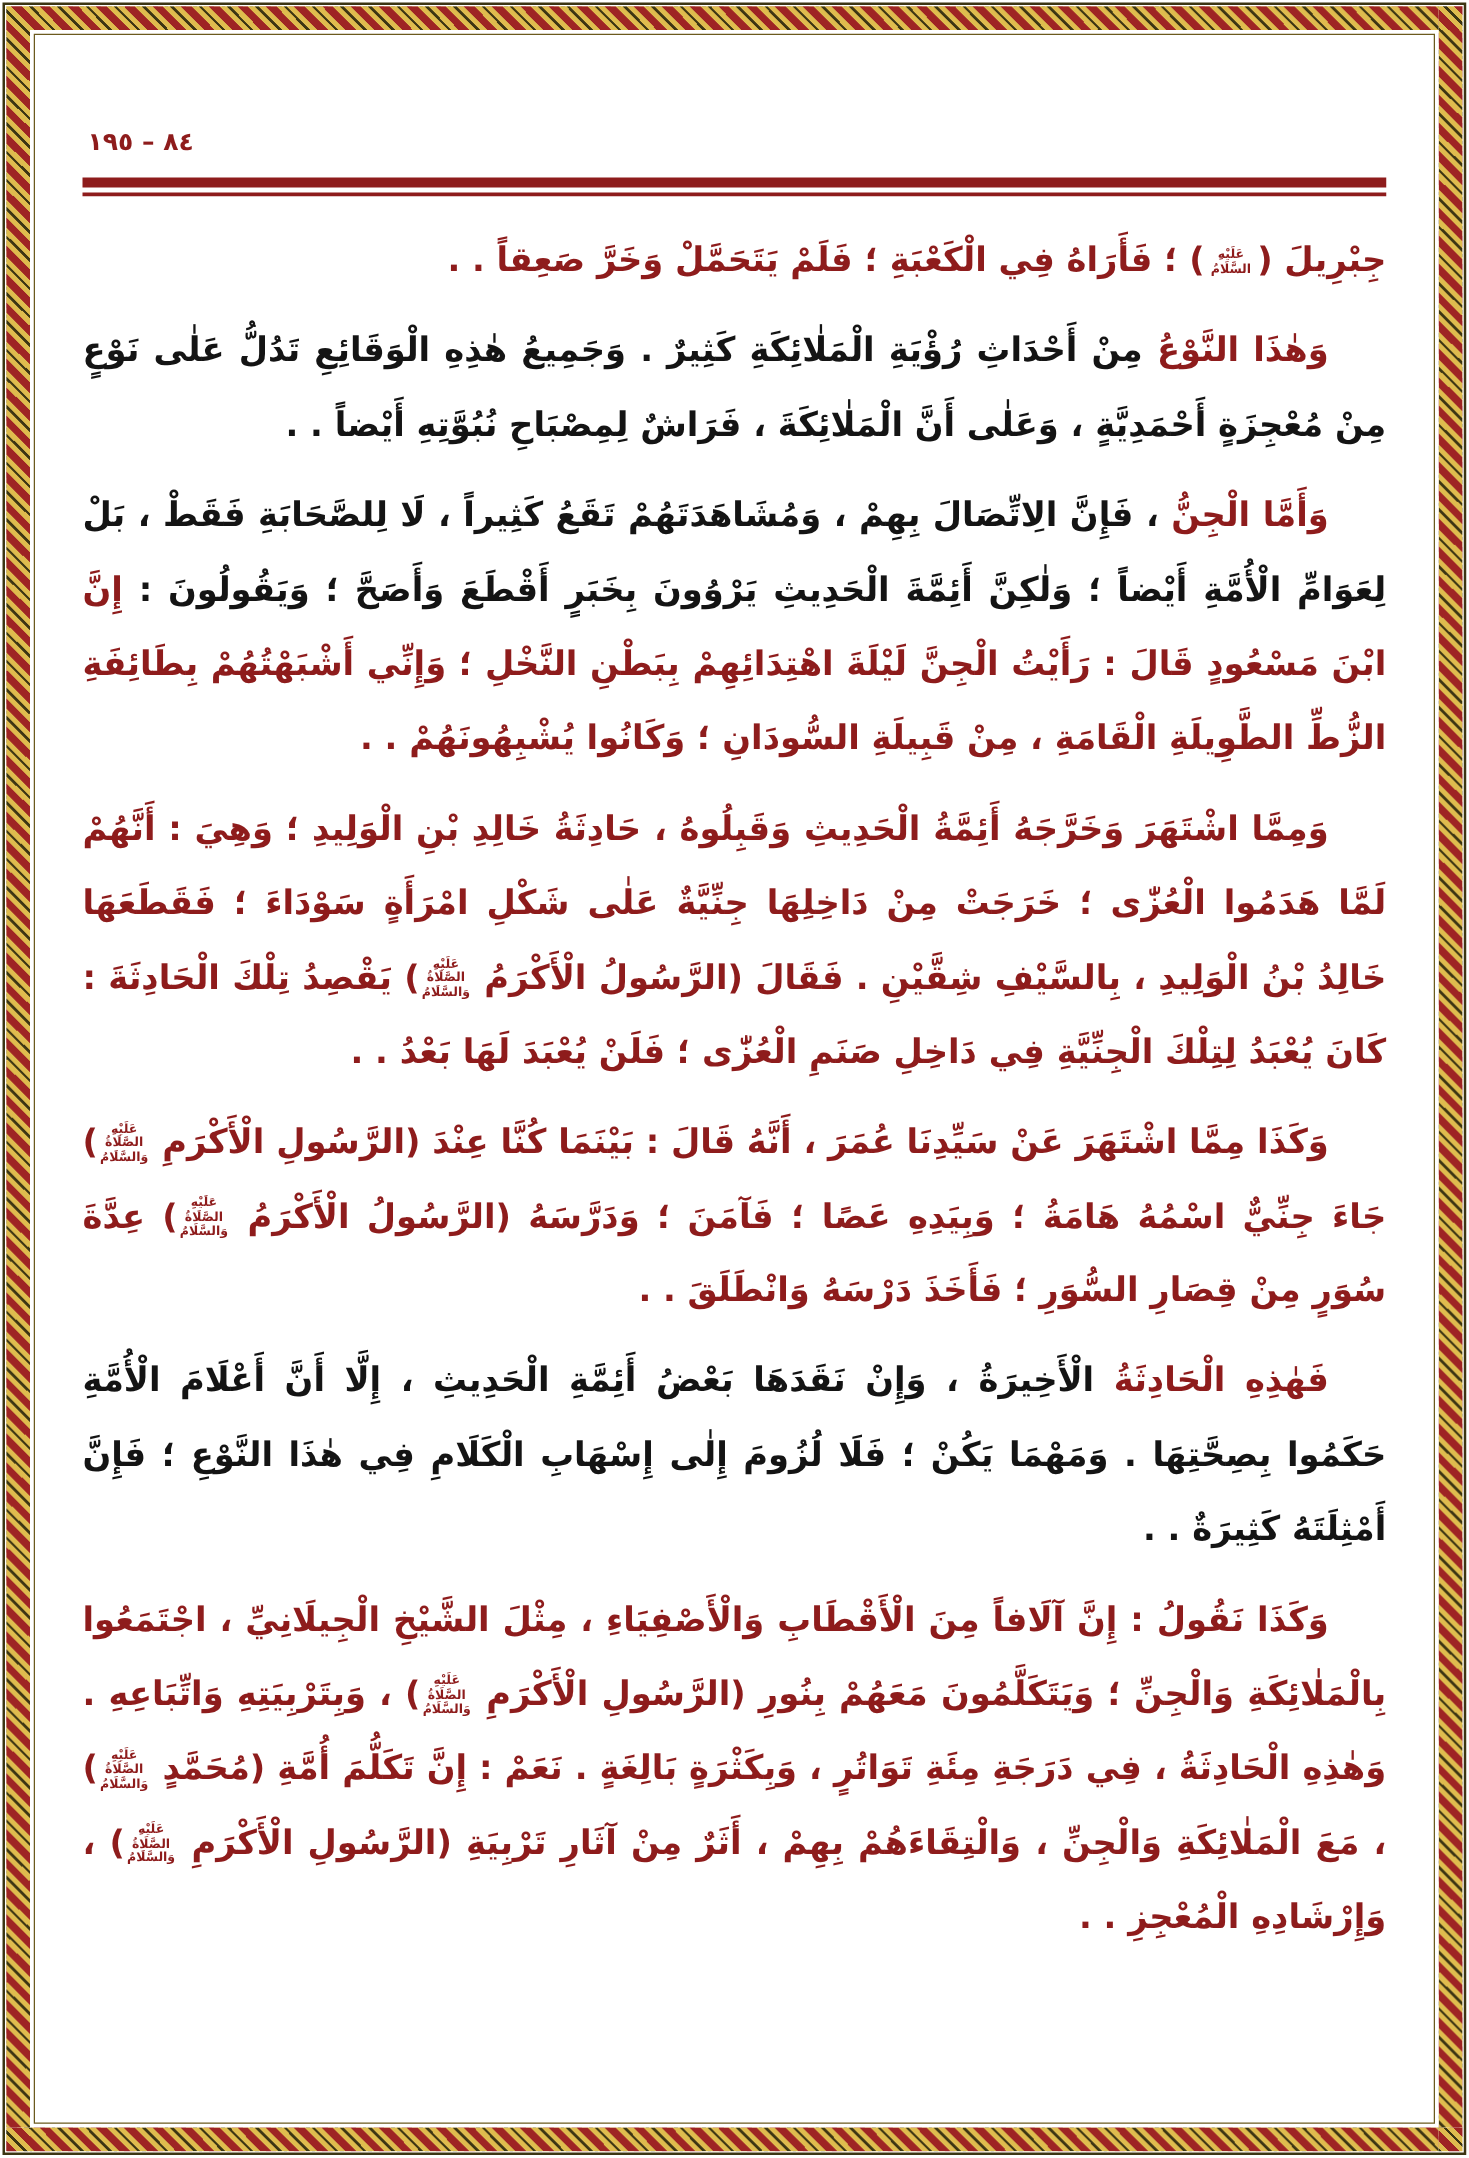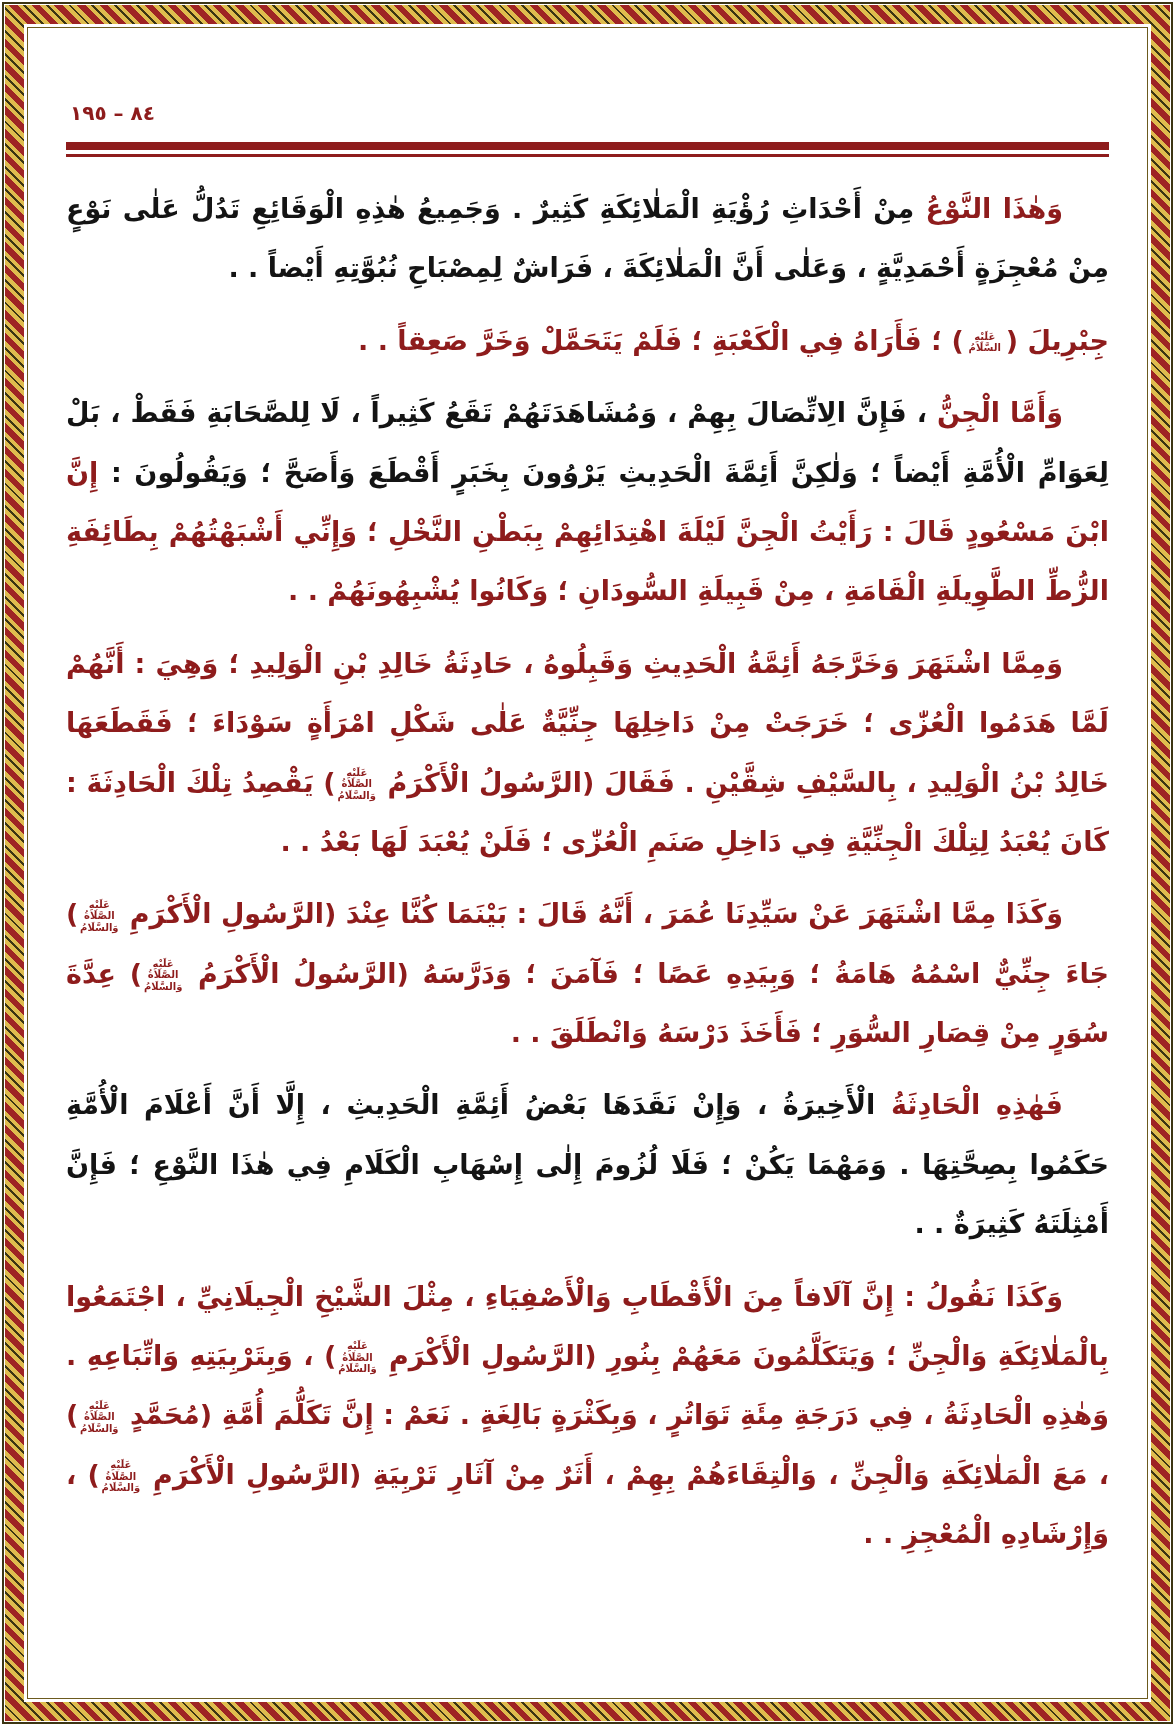--- a/index.html
+++ b/index.html
@@ -72,21 +72,21 @@
 
 <div class="content">
   <div class="header">
     <div class="pagenum">٨٤ – ١٩٥</div>
   </div>
   <div class="rules">
     <div class="rule-thick"></div>
     <div class="rule-thin"></div>
   </div>
   <div class="body-text">
+      <p class="para no-indent"><span class="seg-red">جِبْرِيلَ (</span><span class="seg-seal">عَلَيْهِ السَّلَامُ</span><span class="seg-red">) ؛ فَأَرَاهُ فِي الْكَعْبَةِ ؛ فَلَمْ يَتَحَمَّلْ وَخَرَّ صَعِقاً . .</span></p>
       <p class="para"><span class="seg-red">وَهٰذَا النَّوْعُ </span><span class="seg-black">مِنْ أَحْدَاثِ رُؤْيَةِ الْمَلٰائِكَةِ كَثِيرٌ . وَجَمِيعُ هٰذِهِ الْوَقَائِعِ تَدُلُّ عَلٰى نَوْعٍ مِنْ مُعْجِزَةٍ أَحْمَدِيَّةٍ ، وَعَلٰى أَنَّ الْمَلٰائِكَةَ ، فَرَاشٌ لِمِصْبَاحِ نُبُوَّتِهِ أَيْضاً . .</span></p>
-      <p class="para no-indent"><span class="seg-red">جِبْرِيلَ (</span><span class="seg-seal">عَلَيْهِ السَّلَامُ</span><span class="seg-red">) ؛ فَأَرَاهُ فِي الْكَعْبَةِ ؛ فَلَمْ يَتَحَمَّلْ وَخَرَّ صَعِقاً . .</span></p>
       <p class="para"><span class="seg-red">وَأَمَّا الْجِنُّ </span><span class="seg-black">، فَإِنَّ الِاتِّصَالَ بِهِمْ ، وَمُشَاهَدَتَهُمْ تَقَعُ كَثِيراً ، لَا لِلصَّحَابَةِ فَقَطْ ، بَلْ لِعَوَامِّ الْأُمَّةِ أَيْضاً ؛ وَلٰكِنَّ أَئِمَّةَ الْحَدِيثِ يَرْوُونَ بِخَبَرٍ أَقْطَعَ وَأَصَحَّ ؛ وَيَقُولُونَ : </span><span class="seg-red">إِنَّ ابْنَ مَسْعُودٍ قَالَ : رَأَيْتُ الْجِنَّ لَيْلَةَ اهْتِدَائِهِمْ بِبَطْنِ النَّخْلِ ؛ وَإِنِّي أَشْبَهْتُهُمْ بِطَائِفَةِ الزُّطِّ الطَّوِيلَةِ الْقَامَةِ ، مِنْ قَبِيلَةِ السُّودَانِ ؛ وَكَانُوا يُشْبِهُونَهُمْ . .</span></p>
       <p class="para"><span class="seg-red">وَمِمَّا اشْتَهَرَ وَخَرَّجَهُ أَئِمَّةُ الْحَدِيثِ وَقَبِلُوهُ ، حَادِثَةُ خَالِدِ بْنِ الْوَلِيدِ ؛ وَهِيَ : أَنَّهُمْ لَمَّا هَدَمُوا الْعُزّٰى ؛ خَرَجَتْ مِنْ دَاخِلِهَا جِنِّيَّةٌ عَلٰى شَكْلِ امْرَأَةٍ سَوْدَاءَ ؛ فَقَطَعَهَا خَالِدُ بْنُ الْوَلِيدِ ، بِالسَّيْفِ شِقَّيْنِ . فَقَالَ (الرَّسُولُ الْأَكْرَمُ </span><span class="seg-seal">عَلَيْهِ الصَّلَاةُ وَالسَّلَامُ</span><span class="seg-red">) يَقْصِدُ تِلْكَ الْحَادِثَةَ : كَانَ يُعْبَدُ لِتِلْكَ الْجِنِّيَّةِ فِي دَاخِلِ صَنَمِ الْعُزّٰى ؛ فَلَنْ يُعْبَدَ لَهَا بَعْدُ . .</span></p>
       <p class="para"><span class="seg-red">وَكَذَا مِمَّا اشْتَهَرَ عَنْ سَيِّدِنَا عُمَرَ ، أَنَّهُ قَالَ : بَيْنَمَا كُنَّا عِنْدَ (الرَّسُولِ الْأَكْرَمِ </span><span class="seg-seal">عَلَيْهِ الصَّلَاةُ وَالسَّلَامُ</span><span class="seg-red">) جَاءَ جِنِّيٌّ اسْمُهُ هَامَةُ ؛ وَبِيَدِهِ عَصًا ؛ فَآمَنَ ؛ وَدَرَّسَهُ (الرَّسُولُ الْأَكْرَمُ </span><span class="seg-seal">عَلَيْهِ الصَّلَاةُ وَالسَّلَامُ</span><span class="seg-red">) عِدَّةَ سُوَرٍ مِنْ قِصَارِ السُّوَرِ ؛ فَأَخَذَ دَرْسَهُ وَانْطَلَقَ . .</span></p>
       <p class="para"><span class="seg-red">فَهٰذِهِ الْحَادِثَةُ </span><span class="seg-black">الْأَخِيرَةُ ، وَإِنْ نَقَدَهَا بَعْضُ أَئِمَّةِ الْحَدِيثِ ، إِلَّا أَنَّ أَعْلَامَ الْأُمَّةِ حَكَمُوا بِصِحَّتِهَا . وَمَهْمَا يَكُنْ ؛ فَلَا لُزُومَ إِلٰى إِسْهَابِ الْكَلَامِ فِي هٰذَا النَّوْعِ ؛ فَإِنَّ أَمْثِلَتَهُ كَثِيرَةٌ . .</span></p>
       <p class="para"><span class="seg-red">وَكَذَا نَقُولُ : إِنَّ آلَافاً مِنَ الْأَقْطَابِ وَالْأَصْفِيَاءِ ، مِثْلَ الشَّيْخِ الْجِيلَانِيِّ ، اجْتَمَعُوا بِالْمَلٰائِكَةِ وَالْجِنِّ ؛ وَيَتَكَلَّمُونَ مَعَهُمْ بِنُورِ (الرَّسُولِ الْأَكْرَمِ </span><span class="seg-seal">عَلَيْهِ الصَّلَاةُ وَالسَّلَامُ</span><span class="seg-red">) ، وَبِتَرْبِيَتِهِ وَاتِّبَاعِهِ . وَهٰذِهِ الْحَادِثَةُ ، فِي دَرَجَةِ مِئَةِ تَوَاتُرٍ ، وَبِكَثْرَةٍ بَالِغَةٍ . نَعَمْ : إِنَّ تَكَلُّمَ أُمَّةِ (مُحَمَّدٍ </span><span class="seg-seal">عَلَيْهِ الصَّلَاةُ وَالسَّلَامُ</span><span class="seg-red">) ، مَعَ الْمَلٰائِكَةِ وَالْجِنِّ ، وَالْتِقَاءَهُمْ بِهِمْ ، أَثَرٌ مِنْ آثَارِ تَرْبِيَةِ (الرَّسُولِ الْأَكْرَمِ </span><span class="seg-seal">عَلَيْهِ الصَّلَاةُ وَالسَّلَامُ</span><span class="seg-red">) ، وَإِرْشَادِهِ الْمُعْجِزِ . .</span></p>
     </div>
 </div>
 
 </body></html>

